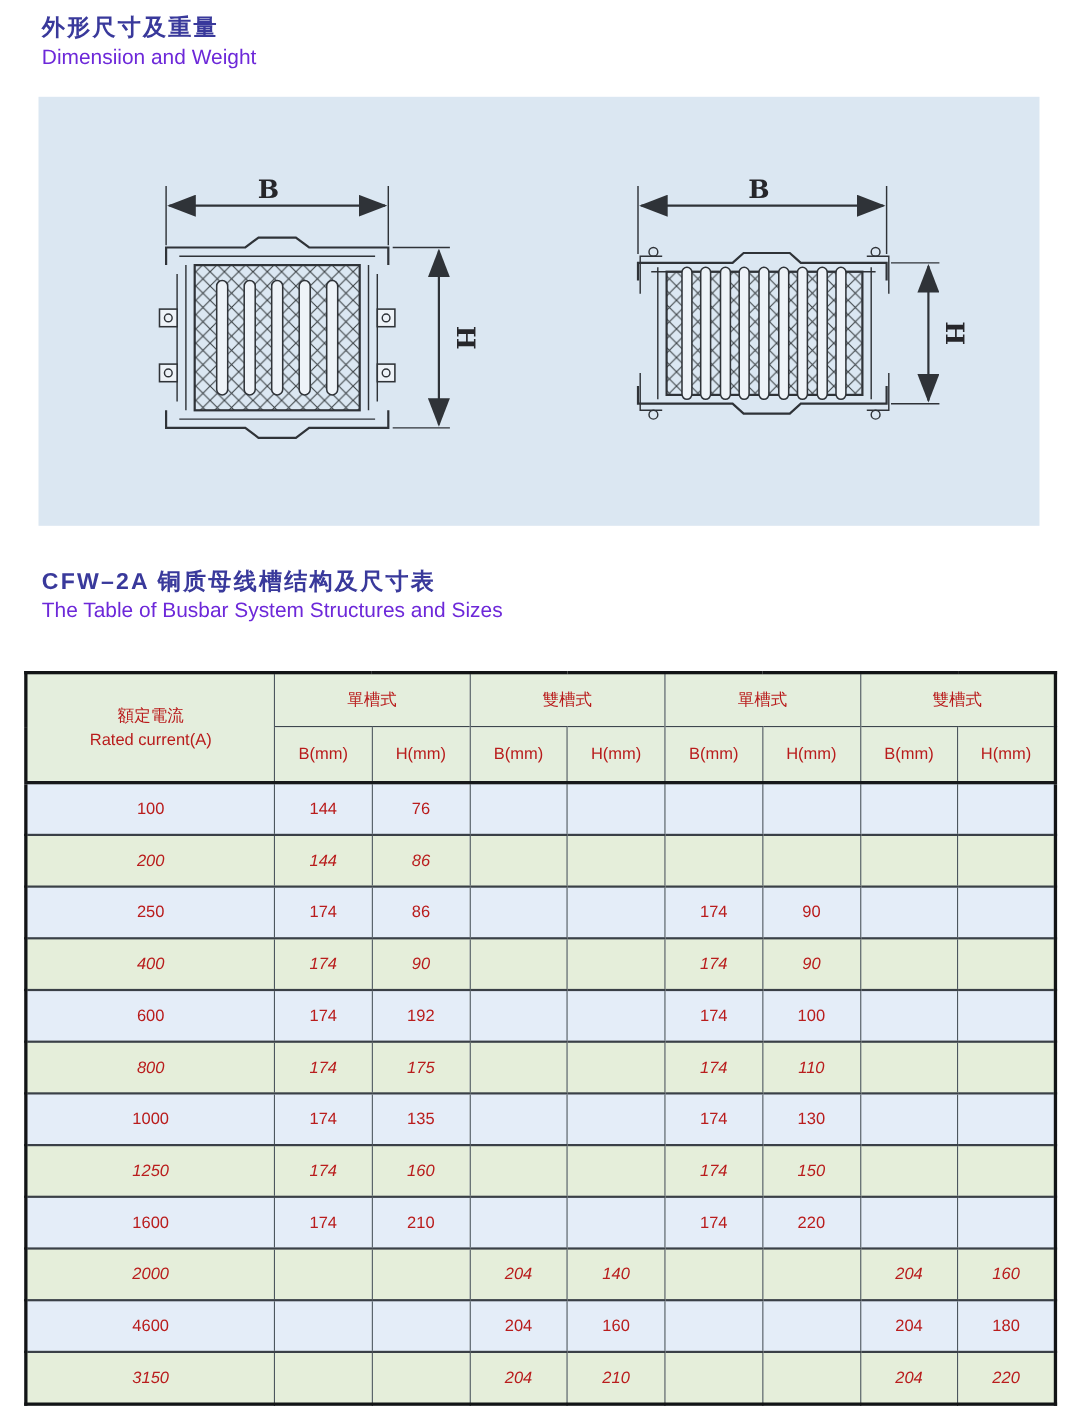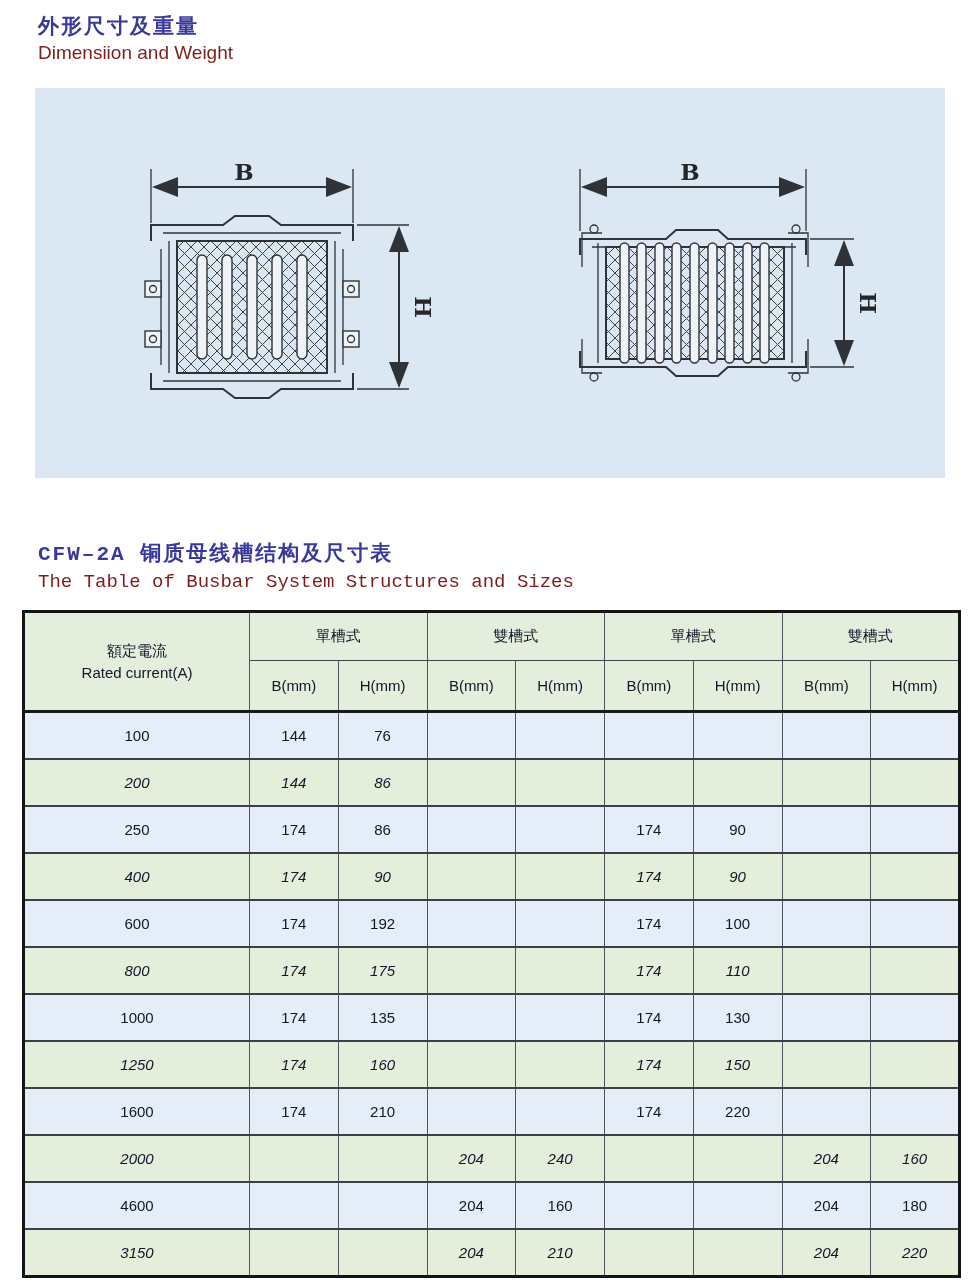--- a/index.html
+++ b/index.html
@@ -5,44 +5,44 @@
   html,body { margin:0; padding:0; background:#ffffff; }
   body {
     width:980px; height:1288px; position:relative;
     font-family:"Liberation Sans","DejaVu Sans",sans-serif;
   }
   .doc-header { position:absolute; left:38px; top:13px; }
   .title-zh {
     font-size:21px; font-weight:bold; color:#39399b; letter-spacing:2px;
     line-height:26px;
   }
-  .title-en { font-size:19px; color:#7f1d1d; line-height:24px; margin-top:2px; }
+  .title-en { font-size:19px; color:#6d28d9; line-height:24px; margin-top:2px; }
 
   .panel {
     position:absolute; left:35px; top:88px; width:910px; height:390px;
     background:#dbe7f2;
   }
   .svg-left  { position:absolute; left:78px;  top:55px; }
   .svg-right { position:absolute; left:515px; top:55px; }
 
   .diagram { stroke:#2f3338; fill:none; stroke-width:2; }
   .thin    { stroke-width:1.3; }
   .bar     { fill:#eef3f8; stroke:#2f3338; stroke-width:1.4; }
   .clamp   { fill:#eef3f8; stroke:#2f3338; stroke-width:1.4; }
   .dim-label {
     font-family:"DejaVu Serif","Liberation Serif",serif;
     font-size:23px; font-weight:bold; fill:#26262a; stroke:none;
   }
 
-  .section2 { position:absolute; left:38px; top:542px;font-family:Liberation Mono, monospace; }
+  .section2 { position:absolute; left:38px; top:516px; }
 
   table.size-table {
     position:absolute; left:22px; top:610px; width:936px;
     border-collapse:collapse; table-layout:fixed;
-    font-size:15px; color:#0f172a;
+    font-size:15px; color:#b91c1c;
     border:3px solid #121416;
     padding-left:20px;
   }
   .size-table th, .size-table td {
     text-align:center; vertical-align:middle; font-weight:normal;
     border-left:1.5px solid #4c565e;
     padding:0;
   }
   .size-table thead th { background:#e4eedd; }
   .size-table thead tr.group th { height:47px; border-top:none; }
@@ -299,21 +299,21 @@
         <td>174</td>
         <td>220</td>
         <td></td>
         <td></td>
       </tr>
       <tr class="row-green">
         <td>2000</td>
         <td></td>
         <td></td>
         <td>204</td>
-        <td>240</td>
+        <td>140</td>
         <td></td>
         <td></td>
         <td>204</td>
         <td>160</td>
       </tr>
       <tr class="row-blue">
         <td>4600</td>
         <td></td>
         <td></td>
         <td>204</td>

